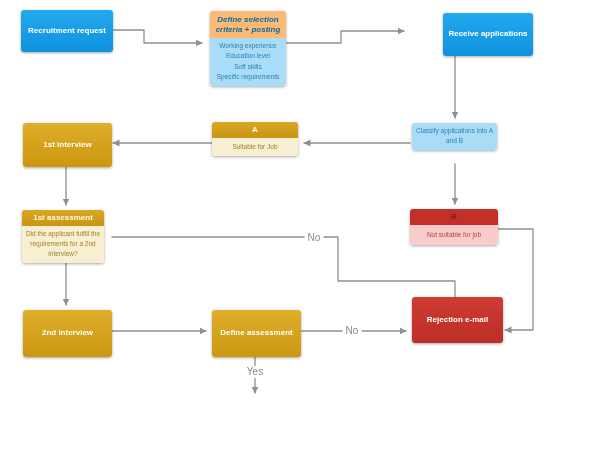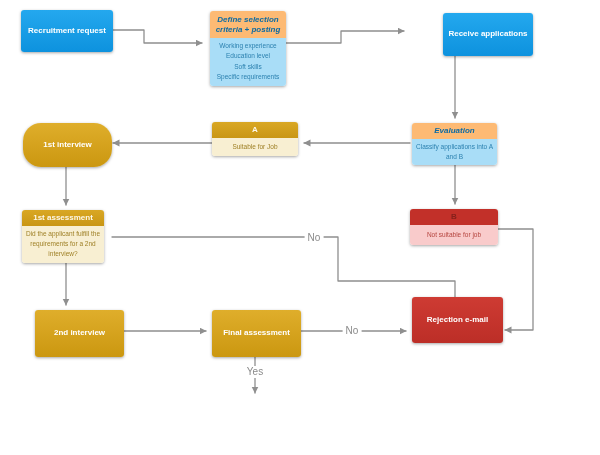--- a/index.html
+++ b/index.html
@@ -24,28 +24,28 @@
   .gold-hd{background:linear-gradient(#d9a724,#c99614);color:#fdf8ea;}
   .gold-bd{background:#f8efd2;color:#9f8026;}
   .red-hd{background:#c23029;color:#84201b;}
   .red-bd{background:#f9cbcb;color:#b5443e;}
 
   
   #n-recruit{left:21px;top:10px;width:88px;height:38px;}
   #n-define{left:210px;top:11px;width:76px;}
   #n-define .hd{min-height:21px;}
   #n-receive{left:396px;top:13px;width:86px;height:39px;margin-left:47px;}
-  #n-int1{left:23px;top:123px;width:85px;height:40px;border-radius:18px;}
+  #n-int1{left:23px;top:123px;width:85px;height:40px;}
   #n-a{left:212px;top:122px;width:86px;}
   #n-a .bd{line-height:1.9;}
   #n-eval{left:412px;top:123px;width:85px;}
   #n-assess1{left:22px;top:210px;width:82px;}
   #n-b{left:410px;top:209px;width:88px;}
   #n-b .bd{line-height:2.2;}
-  #n-int2{left:35px;top:310px;width:85px;height:43px;}
+  #n-int2{left:23px;top:310px;width:85px;height:43px;}
   #n-final{left:212px;top:310px;width:85px;height:43px;}
   #n-reject{left:412px;top:297px;width:87px;height:42px;text-align:right;}
   #n-offer{left:212px;top:398px;width:86px;height:42px;}
 
   .edge-label{position:absolute;transform:translate(-50%,-50%);background:#ffffff;
       color:#8a8a8a;font-size:10px;padding:0 3px;line-height:1.2;}
   #lbl-no1{left:314px;top:238px;}
   #lbl-no2{left:352px;top:331px;}
   #lbl-yes{left:255px;top:372px;}
 </style>
@@ -98,40 +98,39 @@
   <div id="n-int1" class="node solid gold-solid">
     <span>1st interview</span>
   </div>
 
   <div id="n-a" class="node split">
     <div class="hd gold-hd">A</div>
     <div class="bd gold-bd">Suitable for Job</div>
   </div>
 
   <div id="n-eval" class="node split">
-    <div class="hd blue-hd">Evaluation</div>
     <div class="bd blue-bd">Classify applications into A and B</div>
   </div>
 
   <div id="n-assess1" class="node split">
     <div class="hd gold-hd">1st assessment</div>
     <div class="bd gold-bd">Did the applicant fulfill the requirements for a 2nd interview?</div>
   </div>
 
   <div id="n-b" class="node split">
     <div class="hd red-hd">B</div>
     <div class="bd red-bd">Not suitable for job</div>
   </div>
 
   <div id="n-int2" class="node solid gold-solid">
     <span>2nd interview</span>
   </div>
 
   <div id="n-final" class="node solid gold-solid">
-    <span>Final assessment</span>
+    <span>Define assessment</span>
   </div>
 
   <div id="n-reject" class="node solid red-solid">
     <span>Rejection e-mail</span>
   </div>
 
 
   <div id="lbl-no1" class="edge-label">No</div>
   <div id="lbl-no2" class="edge-label">No</div>
   <div id="lbl-yes" class="edge-label">Yes</div>

